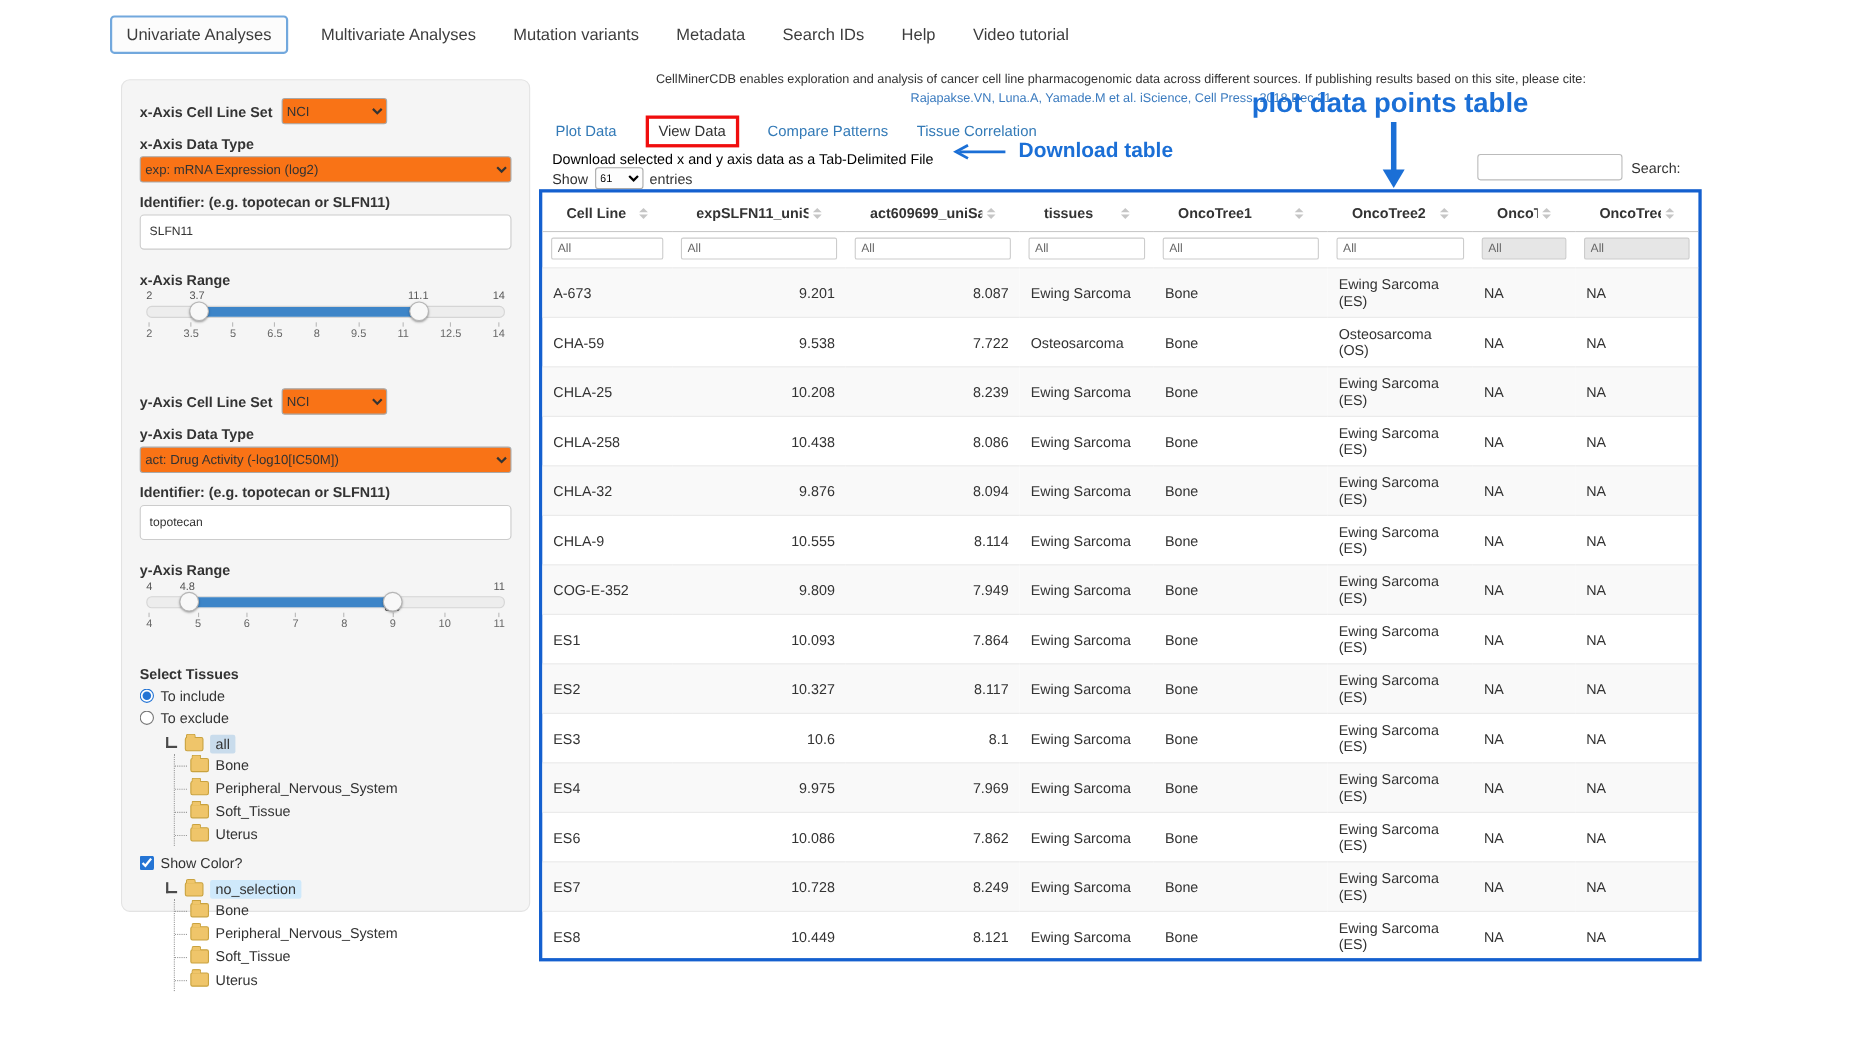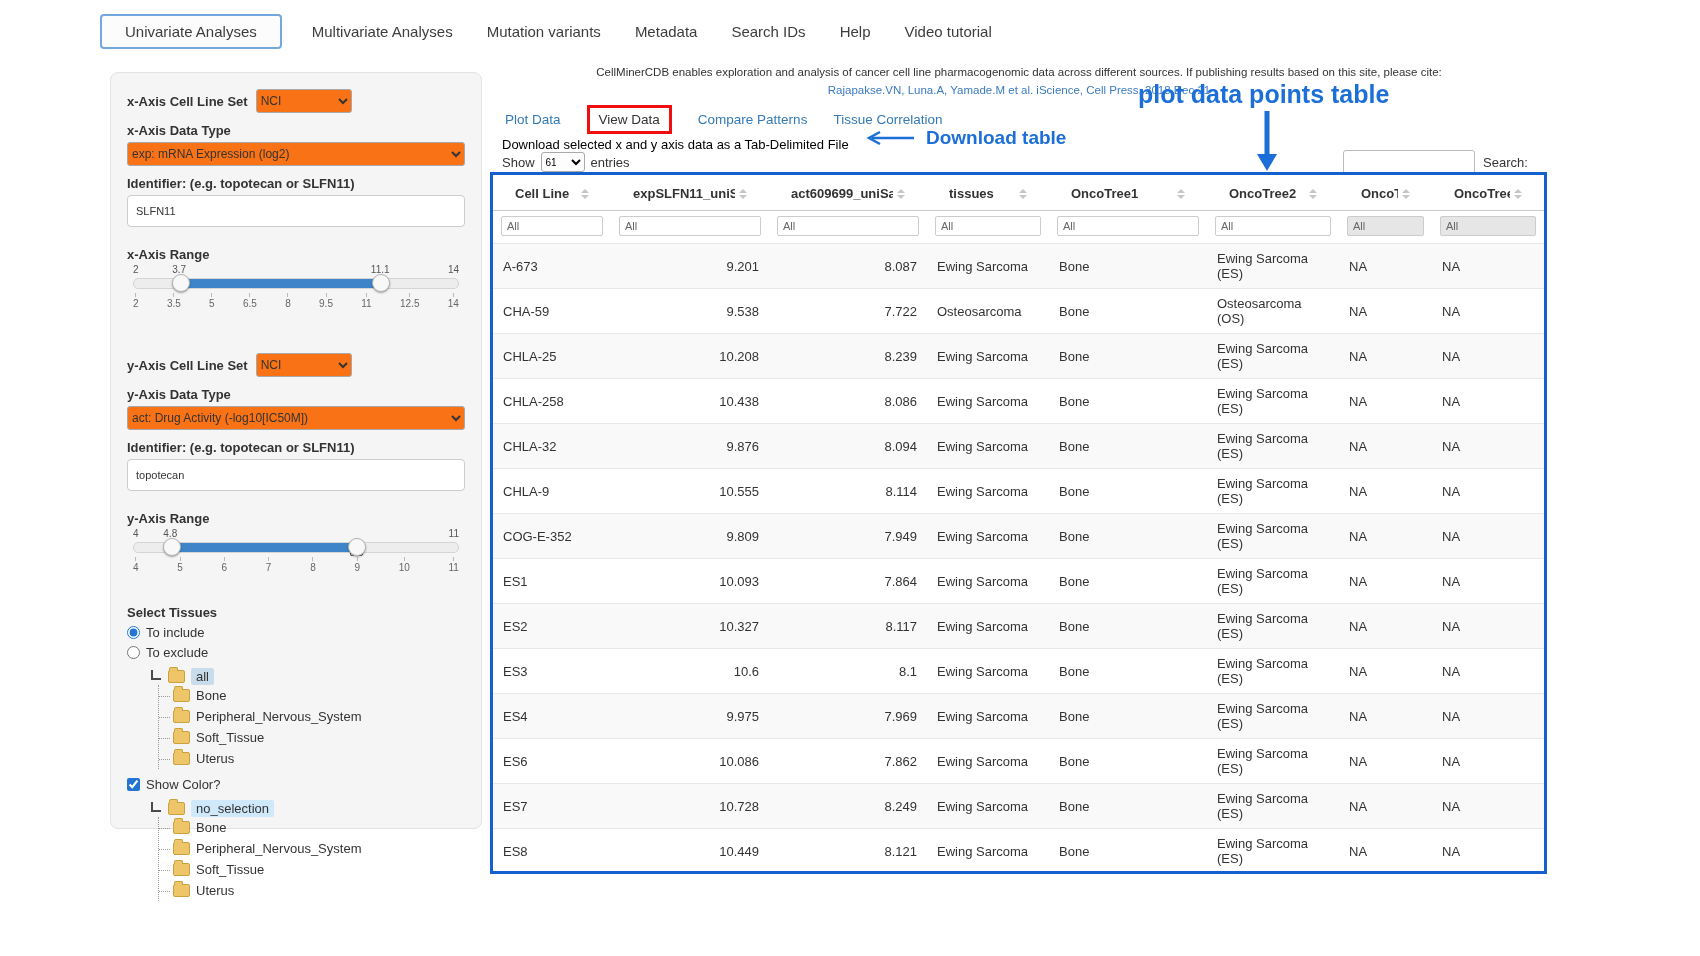--- a/index.html
+++ b/index.html
@@ -3,21 +3,21 @@
 <meta charset="utf-8">
 <style>
   html,body{margin:0;padding:0}
   body{width:1700px;height:956px;position:relative;background:#fff;color:#333;
        font-family:"Liberation Sans",sans-serif;overflow:hidden}
 
   
   .topnav{position:absolute;left:100px;top:14px;display:flex;align-items:center;gap:26px;
           font-size:15px;color:#3d3d3d}
   .nav-tab{padding:8px 4px;cursor:pointer;white-space:nowrap}
-  .nav-tab.active{border:2px solid #72a8dd;border-radius:4px;padding:7px 23px;background:#fcfcfc}
+  .nav-tab.active{border:2px solid #72a8dd;border-radius:4px;padding:7px 13px;background:#fcfcfc}
 
   
   .sidebar{position:absolute;left:110px;top:72px;width:372px;height:757px;background:#f5f5f5;
            border:1px solid #e3e3e3;border-radius:8px;padding:16px;font-size:13px;box-sizing:border-box}
   .lbl{font-weight:bold;color:#333}
   .row-inline{display:flex;align-items:center;gap:8px;margin-bottom:10px}
   .sidebar select{font-size:12px;height:24px;border:1px solid #a9a9a9;border-radius:3px;background:#f97316;color:#333}
   .sel-small{width:96px}
   .sel-full{width:100%;margin:4px 0 10px;box-sizing:border-box}
   .txt-input{width:100%;height:32px;border:1px solid #ccc;border-radius:4px;background:#fff;font-size:11px;
@@ -60,21 +60,21 @@
   .sub-tab{color:#337ab7;cursor:pointer;white-space:nowrap}
   .sub-tab.active{color:#333}
   .red-box{border:3px solid #f00e0e;padding:4px 9px;display:inline-block}
   .dl-link{position:absolute;left:502px;top:137px;font-size:13px;color:#000000;cursor:pointer}
   .ann-dl{position:absolute;left:864px;top:127px;display:flex;align-items:center;gap:10px;
           color:#1b6fd6;font-weight:bold;font-size:19px}
   .ann-plot{position:absolute;left:1138px;top:80px;color:#1b6fd6;font-weight:bold;font-size:25px;white-space:nowrap}
   .ann-arrow-down{position:absolute;left:1254px;top:109px}
   .show-row{position:absolute;left:502px;top:152px;display:flex;align-items:center;gap:6px;font-size:13px}
   .show-row select{height:20px;font-size:10px;width:44px;border:1px solid #aaa;border-radius:3px;background:#fdfdfd}
-  .search-row{position:absolute;left:1343px;top:150px;display:flex;align-items:center;gap:8px;font-size:13px}
+  .search-row{position:absolute;left:1343px;top:140px;display:flex;align-items:center;gap:8px;font-size:13px}
   .search-row input{width:132px;height:24px;border:1px solid #bbb;border-radius:3px;padding:0 6px;box-sizing:border-box}
 
   
   .table-wrap{position:absolute;left:490px;top:172px;width:1057px;height:702px;border:3px solid #1460cf;
               background:#fff;overflow:hidden;box-sizing:border-box}
   table{border-collapse:collapse;width:100%;font-size:13px;table-layout:fixed}
   th{font-weight:bold;text-align:left;padding:11px 22px 9px;border-bottom:1px solid #c9c9c9;vertical-align:middle}
   .hd{display:flex;align-items:center;justify-content:space-between;gap:4px}
   .hd .hlabel{overflow:hidden;white-space:nowrap}
   .sort{display:inline-flex;flex-direction:column;gap:2px;flex:0 0 auto}

